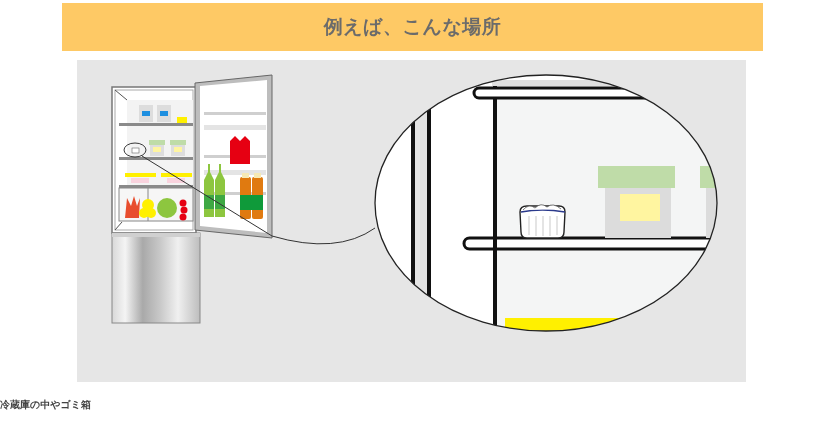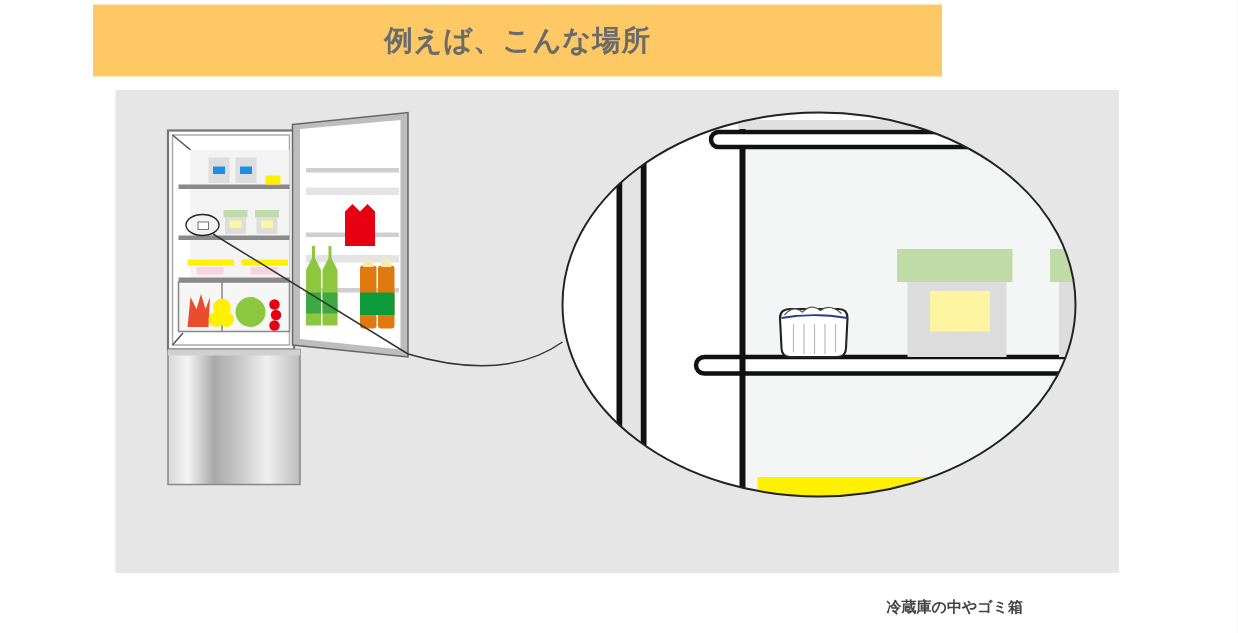--- a/index.html
+++ b/index.html
@@ -1,23 +1,23 @@
 <!DOCTYPE html>
 <html><head>
   <meta charset="utf-8">
   <style>
     html, body { margin:0; padding:0; background:#ffffff; }
     body { width:825px; height:422px; position:relative; overflow:hidden;
            font-family:"DejaVu Sans", sans-serif; }
-    .banner { position:absolute; left:62px; top:3px; width:566px; height:48px;
+    .banner { position:absolute; left:62px; top:3px; width:701px; height:48px;
               background:#fec965; display:flex; align-items:center; justify-content:center; }
     .banner-title { font-size:19px; font-weight:bold; color:#6b6b6b; letter-spacing:0.5px; }
     .panel { position:absolute; left:77px; top:60px; width:669px; height:322px; background:#e6e6e6; }
     .panel svg { position:absolute; left:0; top:0; }
-    .caption { position:absolute; left:0; width:682px; top:398px; text-align:right;
+    .caption { position:absolute; left:0; width:682px; top:398px; text-align:left;
                font-size:10px; font-weight:bold; color:#444; }
   </style>
 </head>
 <body>
 
 <div class="banner">
   <span class="banner-title">例えば、こんな場所</span>
 </div>
 
 <div class="panel">

